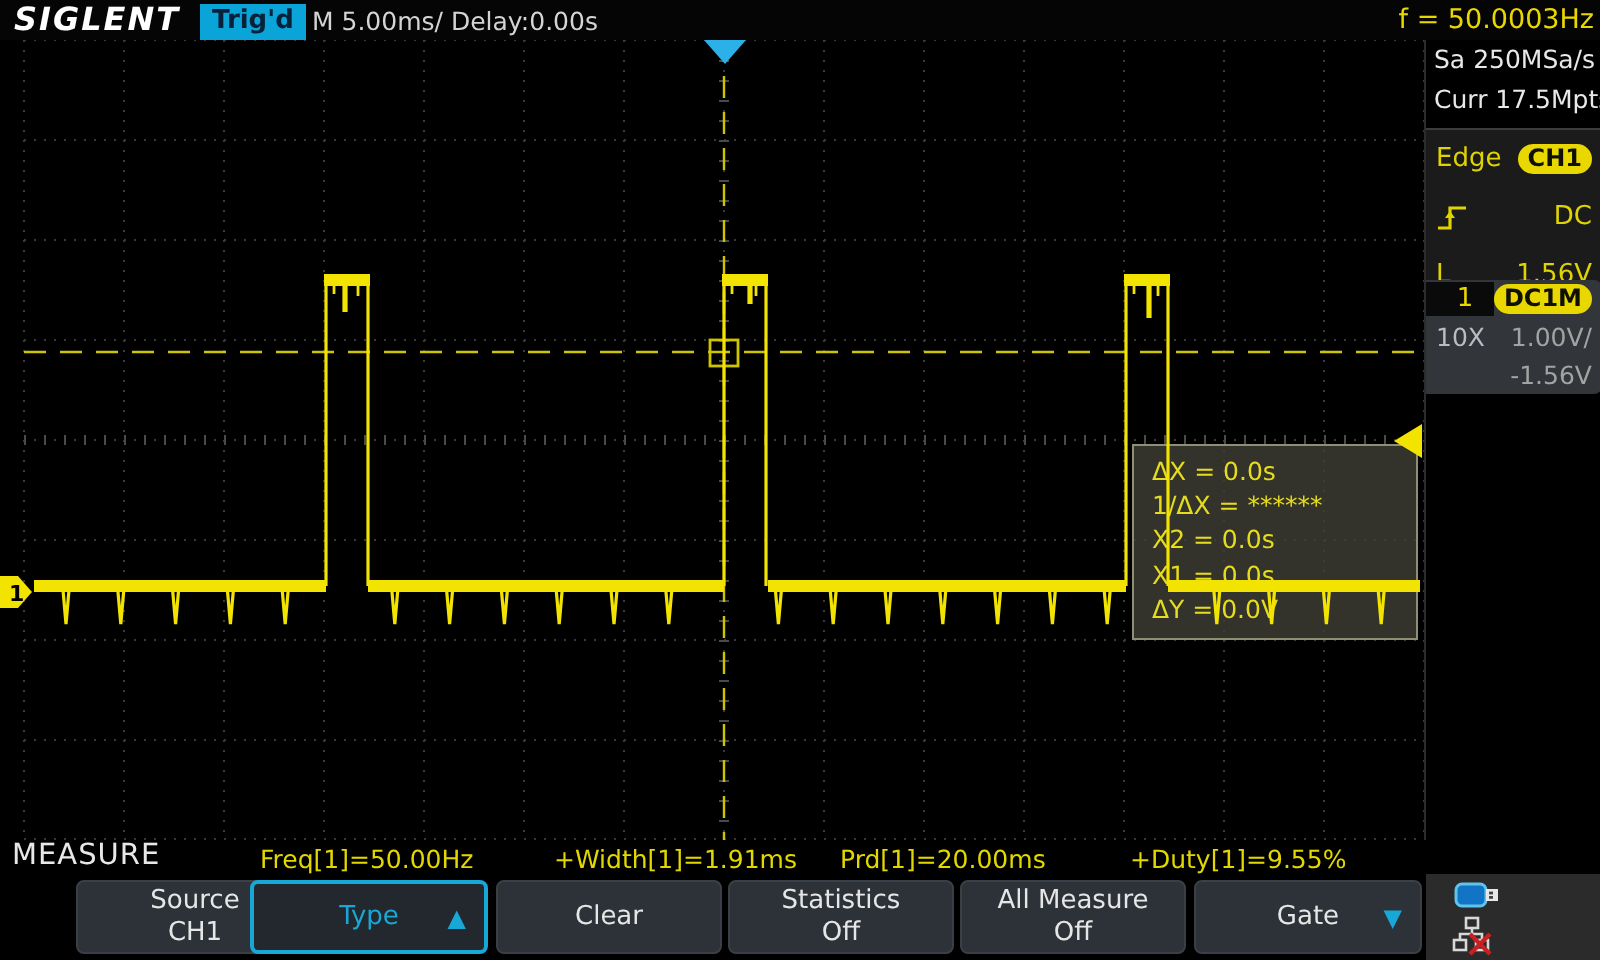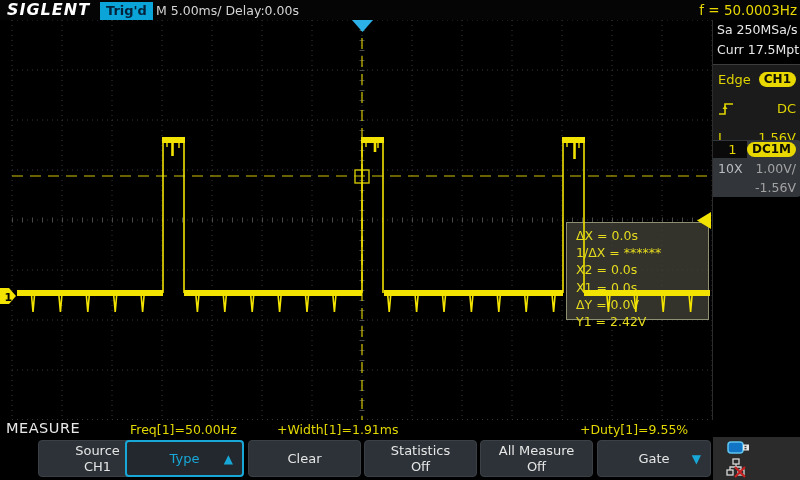--- a/index.html
+++ b/index.html
@@ -42,21 +42,21 @@
   #chan-block .sb-row{height:19px;}
   #ch-num-cell{background:#0a0a0a;color:#e8d800;width:38px;text-align:center;
     font-size:13px;height:17px;line-height:17px;margin-left:-5px;padding-left:5px;}
   .sb-grey{color:#b9bdc2;font-size:12.5px;}
   .sb-wh{color:#a3a3a3;font-size:12.5px;}
 
   
   #measure-bar{position:absolute;left:0;top:420px;width:800px;height:17px;background:#000;}
   #measure-title{position:absolute;left:6px;top:0px;color:#e8e8e8;font-size:14.5px;letter-spacing:0.5px;}
   .meas{position:absolute;top:2px;color:#e2d800;font-size:12.5px;white-space:nowrap;}
-  #meas-0{left:130px;} #meas-1{left:277px;} #meas-2{left:420px;} #meas-3{left:580px;}
+  #meas-0{left:130px;} #meas-1{left:277px;} #meas-2{left:420px;} #meas-3{left:565px;}
 
   
   #menu-bar{position:absolute;left:0;top:437px;width:800px;height:43px;background:#000;}
   .btn{position:absolute;top:3px;height:37px;background:#2c3237;border:1px solid #3a4045;
     border-radius:4px;box-sizing:border-box;color:#e6e6e6;font-size:13px;
     display:flex;align-items:center;justify-content:center;text-align:center;}
   .btn .lines{display:flex;flex-direction:column;line-height:16px;}
   .btn .arrow{position:absolute;right:9px;top:50%;transform:translateY(-50%);
     color:#18a8d8;font-size:12px;}
   #btn-source{left:2px;width:119px;margin-left:36px;}
@@ -112,21 +112,20 @@
         <line x1="362" y1="0" x2="362" y2="400" stroke="#cfc400" stroke-width="1.2" stroke-dasharray="11 7"></line>
         <line x1="12" y1="156" x2="712" y2="156" stroke="#cfc400" stroke-width="1.2" stroke-dasharray="11 7"></line>
       </svg>
 
     <div id="cursor-box">
       <div class="cline">ΔX = 0.0s</div>
       <div class="cline">1/ΔX = ******</div>
       <div class="cline">X2 = 0.0s</div>
       <div class="cline">X1 = 0.0s</div>
       <div class="cline">ΔY = 0.0V</div>
-      <div class="cline">Y1 = 2.42V</div>
     </div>
 
     <svg id="wave-svg" width="712" height="400">
         <rect x="355" y="150" width="14" height="13" fill="none" stroke="#cfc400" stroke-width="1.4"></rect>
         <polygon points="352,0 373,0 362.5,12" fill="#2cb0e8"></polygon>
         <polygon points="711,192 711,209 697,200.5" fill="#f2e300"></polygon>
         <polygon points="0,268 9,268 16,276 9,284 0,284" fill="#f2e300"></polygon>
         <text x="4.5" y="280.5" font-size="11" font-weight="bold" fill="#000">1</text>
         <rect x="17" y="270" width="146" height="6" fill="#f2e300"></rect>
         <rect x="184" y="270" width="178" height="6" fill="#f2e300"></rect>
@@ -209,20 +208,21 @@
       <div class="sb-row" style="justify-content:flex-end;">
         <span class="sb-wh">-1.56V</span>
       </div>
     </div>
   </div>
 
   <div id="measure-bar">
     <span id="measure-title">MEASURE</span>
     <span class="meas" id="meas-0">Freq[1]=50.00Hz</span>
     <span class="meas" id="meas-1">+Width[1]=1.91ms</span>
+    <span class="meas" id="meas-2">Prd[1]=20.00ms</span>
     <span class="meas" id="meas-3">+Duty[1]=9.55%</span>
   </div>
 
   <div id="menu-bar">
     <div class="btn" id="btn-source">
       <div class="lines">
         <span>Source</span>
         <span>CH1</span>
       </div>
       <span class="arrow">▲</span>

